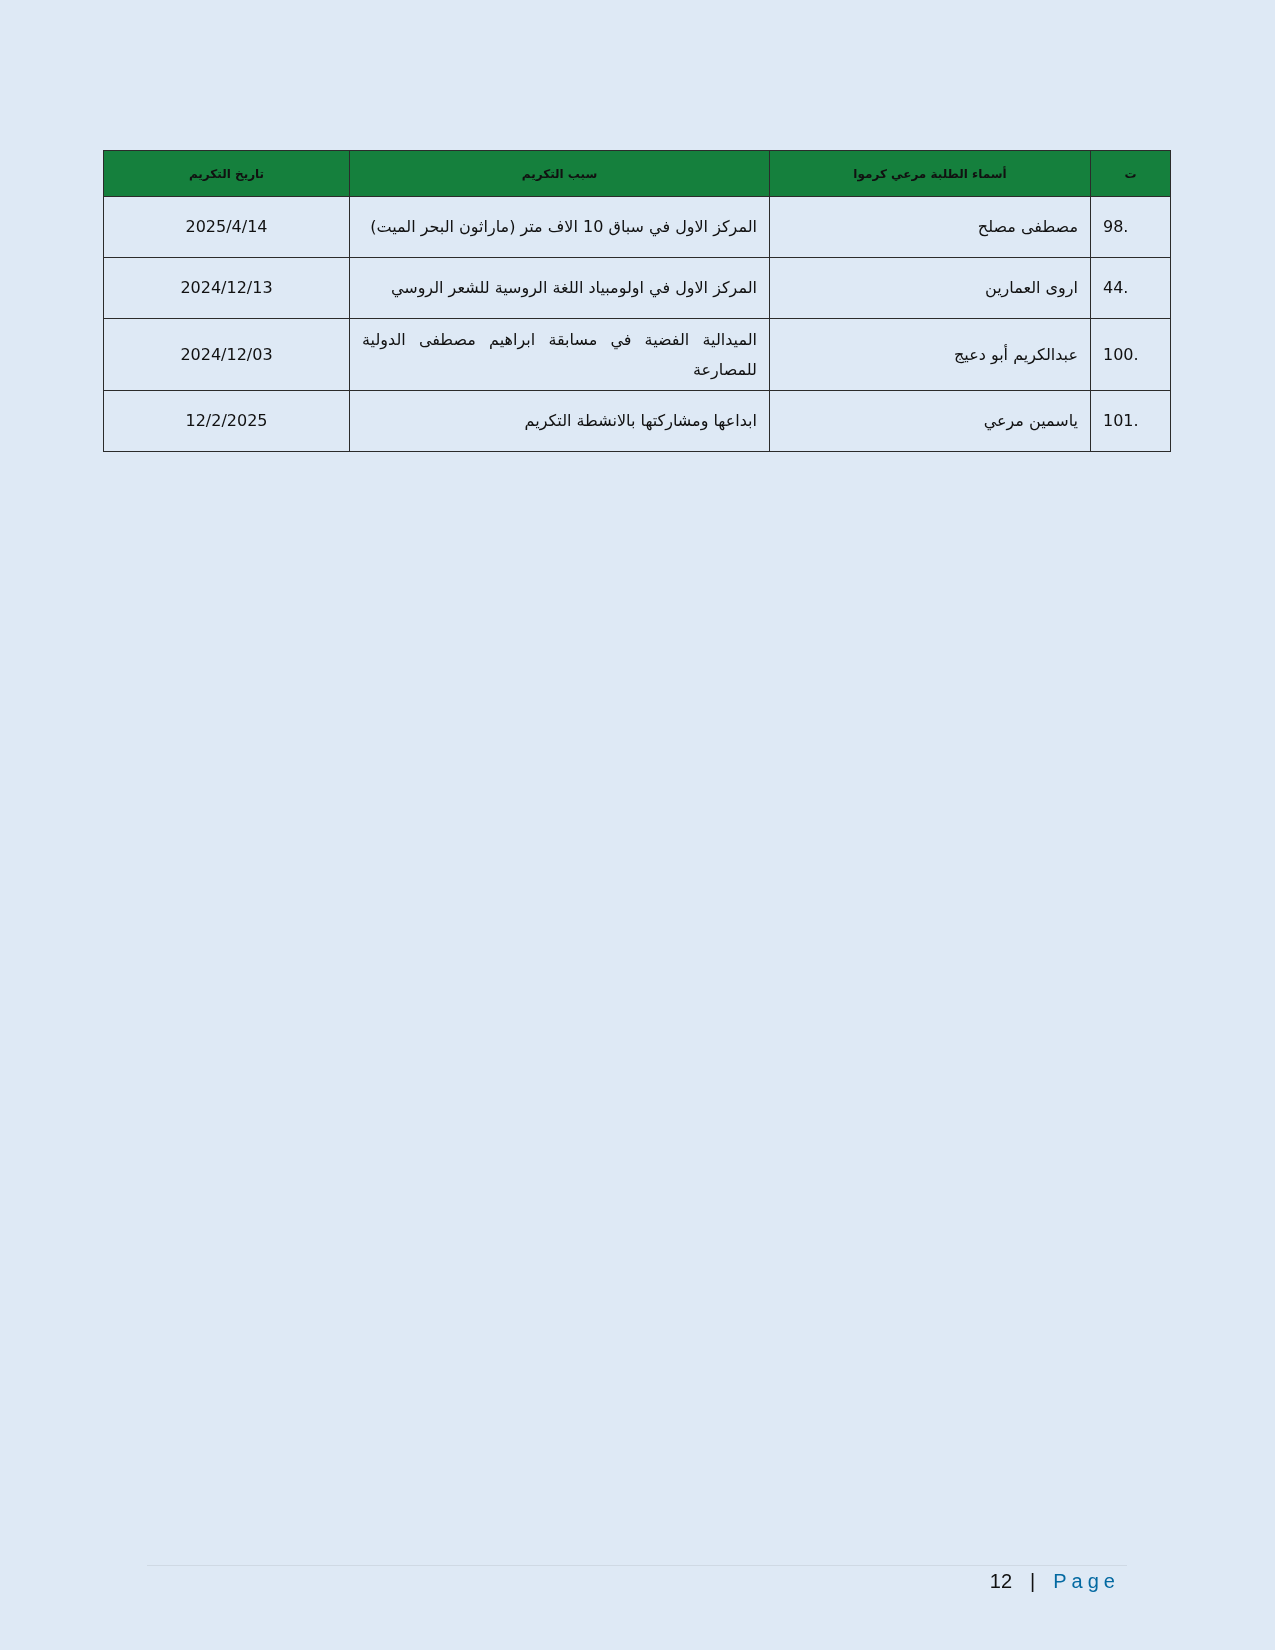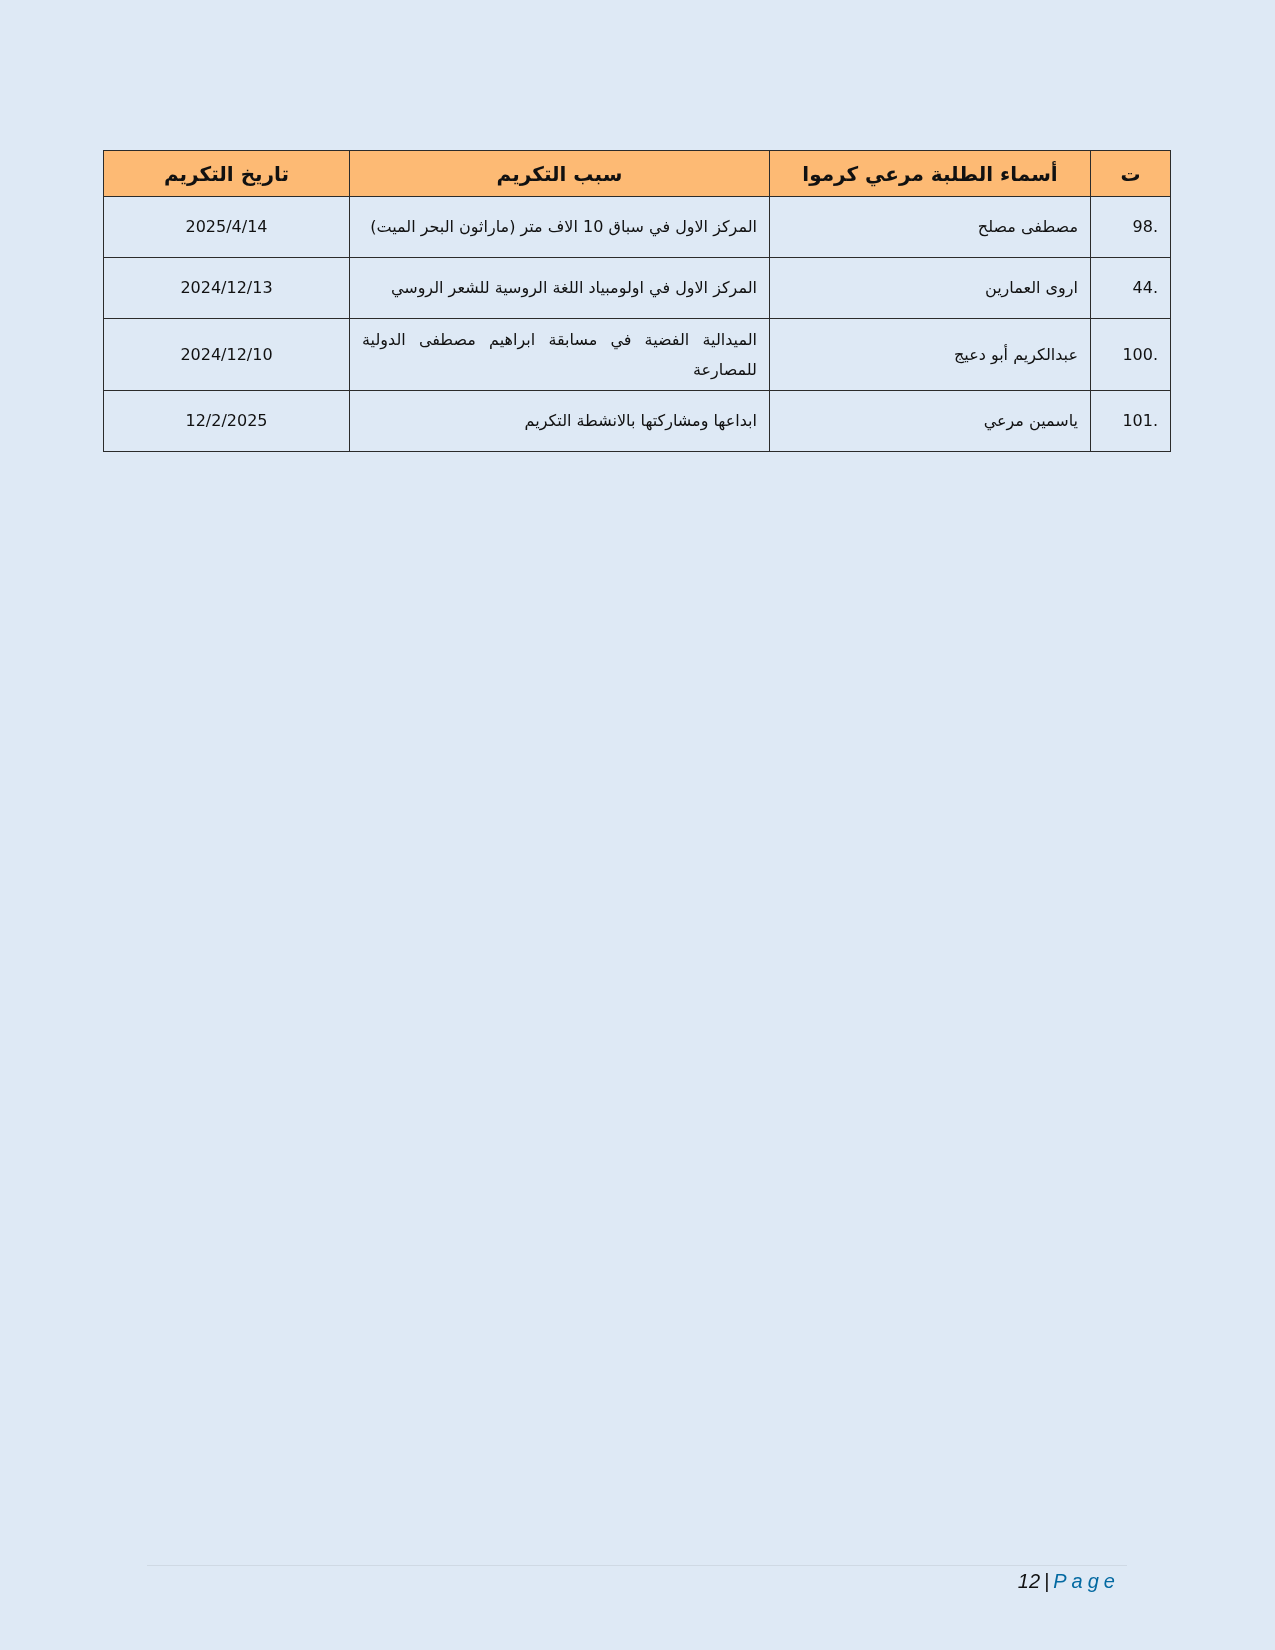--- a/index.html
+++ b/index.html
@@ -28,59 +28,58 @@
     table-layout: fixed;
     font-size: 16px;
   }
   table.honor-table th,
   table.honor-table td {
     border: 1px solid #2b2b2b;
     padding: 0 12px;
     vertical-align: middle;
   }
   table.honor-table th {
-    background: #fdba74;
+    background: #15803d;
     height: 45px;
     font-weight: bold;
-    font-size: 20px;
+    font-size: 12px;
     text-align: center;
     margin-top: 48px;
   }
   table.honor-table td {
     height: 60px;
     line-height: 30px;
   }
   table.honor-table tr.tall td { height: 71px; }
   .col-num { width: 80px; }
   .col-name { width: 321px; }
   .col-reason { width: 420px; }
   .col-date { width: auto; }
-  td.num { text-align: right; direction: ltr; font-family: "DejaVu Sans", sans-serif; }
+  td.num { text-align: left; direction: ltr; font-family: "DejaVu Sans", sans-serif; }
   td.name { text-align: right; }
   td.reason { text-align: justify; text-align-last: right; }
   td.date { text-align: center; direction: ltr; }
 
   .footer-rule {
     position: absolute;
     left: 147px;
     top: 1565px;
     width: 980px;
     height: 1px;
     background: #cfd9e4;
   }
   .footer {
     position: absolute;
     right: 155px;
     top: 1570px;
     font-family: "Liberation Sans", sans-serif;
     font-size: 20px;
     display: flex;
     align-items: center;
-    gap: 4px;
-    font-style: italic;
+    gap: 18px;
   }
   .footer .pg-num { color: #111; }
   .footer .pg-sep { color: #111; }
   .footer .pg-word { color: #0369a1; letter-spacing: 5px; }
 </style>
 </head>
 <body>
 
 <div class="table-wrap">
   <table class="honor-table">
@@ -108,21 +107,21 @@
       <tr>
         <td class="num">44.</td>
         <td class="name">اروى العمارين</td>
         <td class="reason">المركز الاول في اولومبياد اللغة الروسية للشعر الروسي</td>
         <td class="date">2024/12/13</td>
       </tr>
       <tr class="tall">
         <td class="num">100.</td>
         <td class="name">عبدالكريم أبو دعيج</td>
         <td class="reason">الميدالية الفضية في مسابقة   ابراهيم مصطفى الدولية للمصارعة</td>
-        <td class="date">2024/12/10</td>
+        <td class="date">2024/12/03</td>
       </tr>
       <tr>
         <td class="num">101.</td>
         <td class="name">ياسمين مرعي</td>
         <td class="reason">ابداعها ومشاركتها بالانشطة التكريم</td>
         <td class="date">12/2/2025</td>
       </tr>
     </tbody>
   </table>
 </div>

